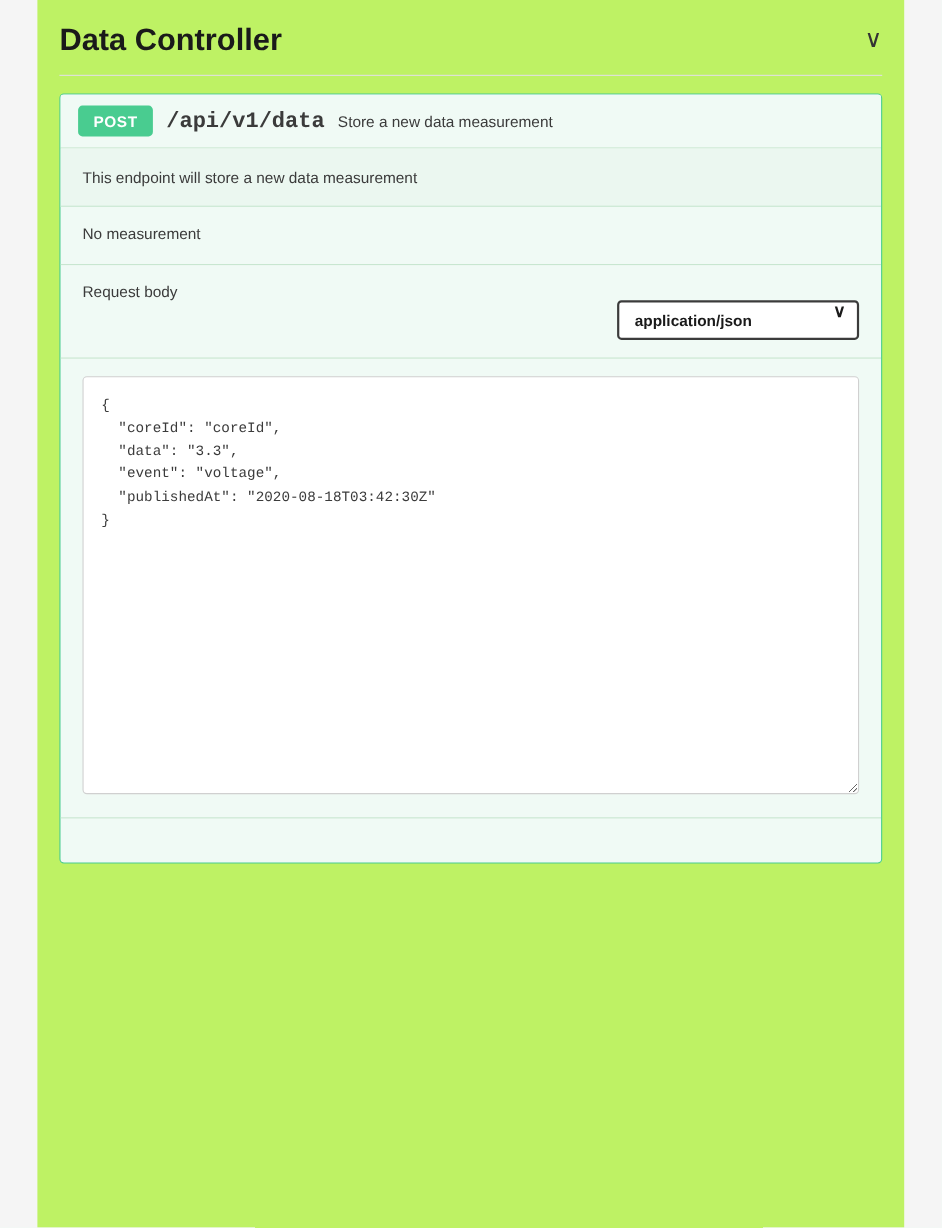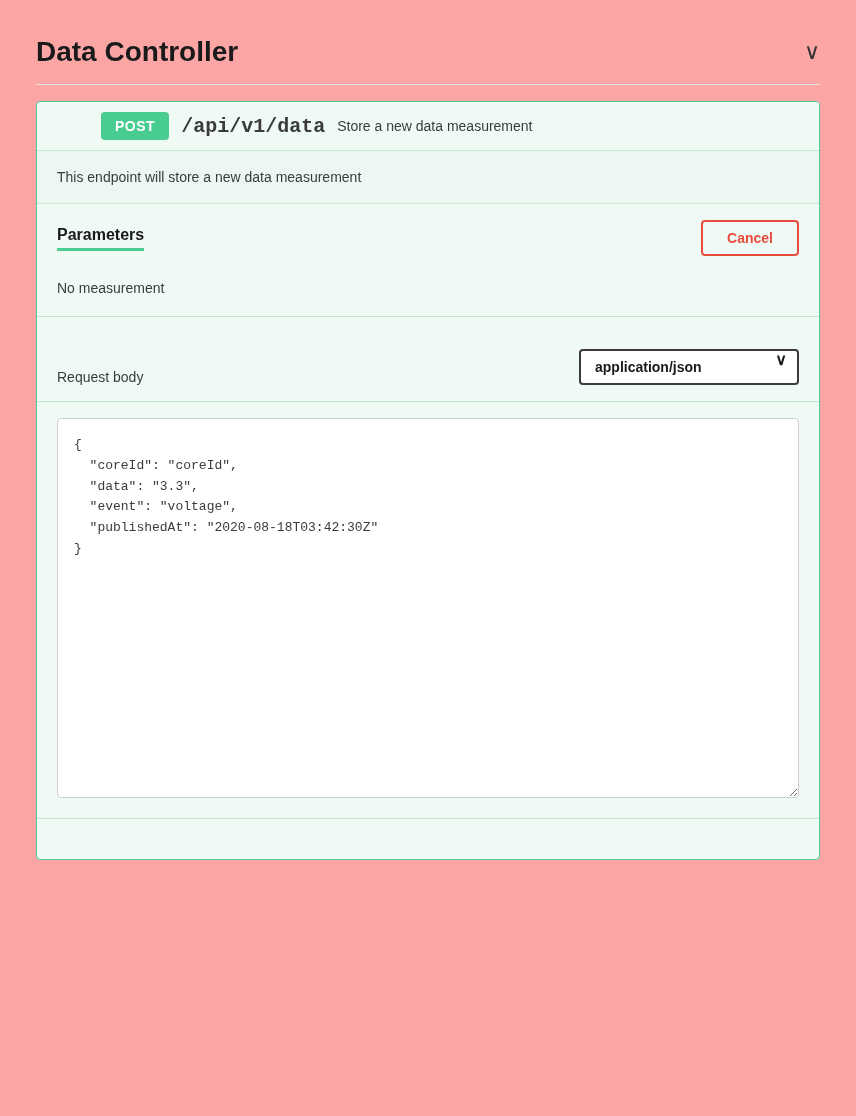--- a/index.html
+++ b/index.html
@@ -12,24 +12,24 @@
       font-family: -apple-system, BlinkMacSystemFont, 'Segoe UI', sans-serif;
       background: #f5f5f5;
       display: flex;
       justify-content: center;
       align-items: flex-start;
       min-height: 100vh;
       padding: 0;
     }
 
     .page-container {
-      width: 856px;
+      width: 788px;
       min-height: 1116px;
-      background: #fca5a5;
-      padding: 36px;
+      background: #bef264;
+      padding: 20px;
     }
 
     .page-header {
       display: flex;
       justify-content: space-between;
       align-items: center;
       padding-bottom: 16px;
       border-bottom: 1px solid #e0e0e0;
       margin-bottom: 16px;
     }
@@ -52,21 +52,20 @@
       background: #f0faf5;
       overflow: hidden;
     }
 
     .api-header {
       display: flex;
       align-items: center;
       padding: 10px 16px;
       background: #f0faf5;
       gap: 12px;
-      margin-left: 48px;
     }
 
     .method-badge {
       background: #49cc90;
       color: #ffffff;
       font-weight: 700;
       font-size: 14px;
       padding: 6px 14px;
       border-radius: 4px;
       letter-spacing: 0.5px;
@@ -131,21 +130,21 @@
     .no-parameters {
       padding: 16px 0 20px 0;
       font-size: 14px;
       color: #3b3b3b;
     }
 
     .request-body-section {
       padding: 16px 20px;
       display: flex;
       justify-content: space-between;
-      align-items: flex-end;
+      align-items: flex-start;
       border-bottom: 1px solid #c8e6d0;
     }
 
     .request-body-label {
       font-size: 14px;
       color: #3b3b3b;
     }
 
     .content-type-select {
       border: 2px solid #3b3b3b;
@@ -245,24 +244,20 @@
       <span class="method-badge">POST</span>
       <span class="api-path">/api/v1/data</span>
       <span class="api-description">Store a new data measurement</span>
     </div>
 
     <div class="api-body">
 
       <div class="endpoint-description-box">This endpoint will store a new data measurement</div>
 
       <div class="parameters-section">
-        <div class="parameters-header-row">
-          <span class="parameters-label">Parameters</span>
-          <button class="cancel-button">Cancel</button>
-        </div>
         <div class="no-parameters">No measurement</div>
       </div>
 
       <div class="request-body-section">
         <span class="request-body-label">Request body</span>
         <div class="select-wrapper">
           <select class="content-type-select">
             <option>application/json</option>
             <option>application/xml</option>
             <option>text/plain</option>

